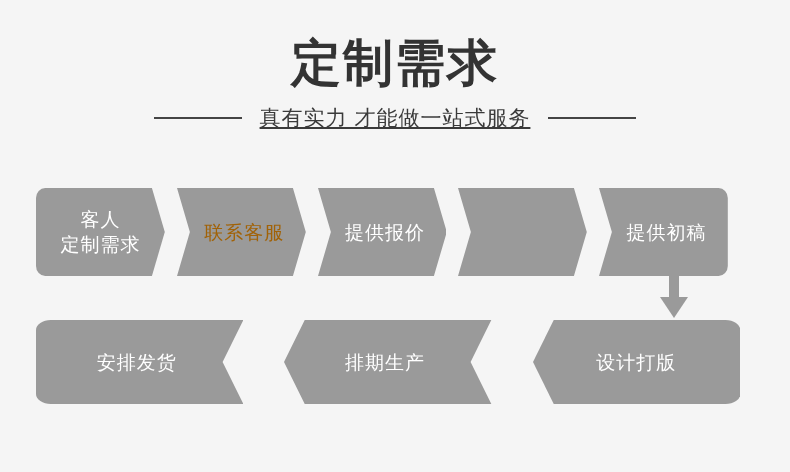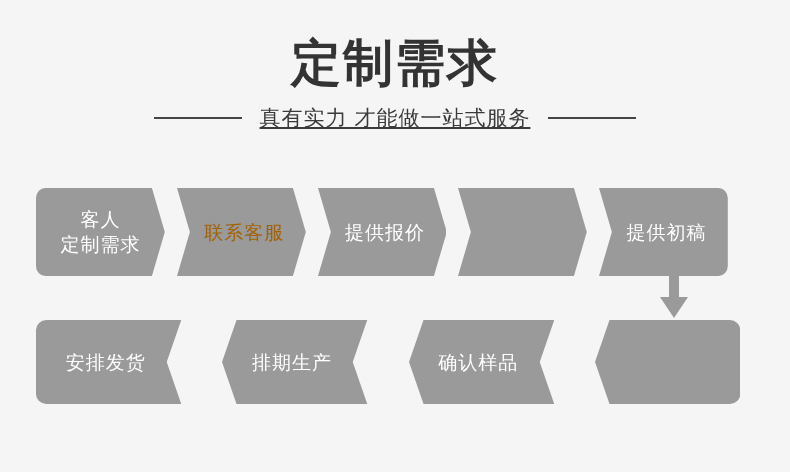--- a/index.html
+++ b/index.html
@@ -214,29 +214,24 @@
       </div>
 
 
       <div class="step">
         <svg class="step-shape" viewBox="0 0 140 84" preserveAspectRatio="none">
           <path d="M14,0 H140 L126,42 L140,84 H14 L0,42 Z" fill="#9a9a9a"></path>
         </svg>
         <span class="step-label" style="color: rgb(255, 255, 255);">排期生产</span>
       </div>
 
-      <div class="step">
-        <svg class="step-shape" viewBox="0 0 140 84" preserveAspectRatio="none">
-          <path d="M14,0 H140 L126,42 L140,84 H14 L0,42 Z" fill="#9a9a9a"></path>
-        </svg>
-        <span class="step-label" style="color: rgb(255, 255, 255);">确认样品</span>
-      </div>
 
       <div class="step">
         <svg class="step-shape" viewBox="0 0 140 84" preserveAspectRatio="none">
           <path d="M14,0 H130 A10,10 0 0 1 140,10 V74 A10,10 0 0 1 130,84 H14 L0,42 Z" fill="#9a9a9a"></path>
         </svg>
+        <span class="step-label" style="color: rgb(255, 255, 255);">设计打版</span>
       </div>
 
     </div>
 
   </div>
 </div>
 
 </body></html>

